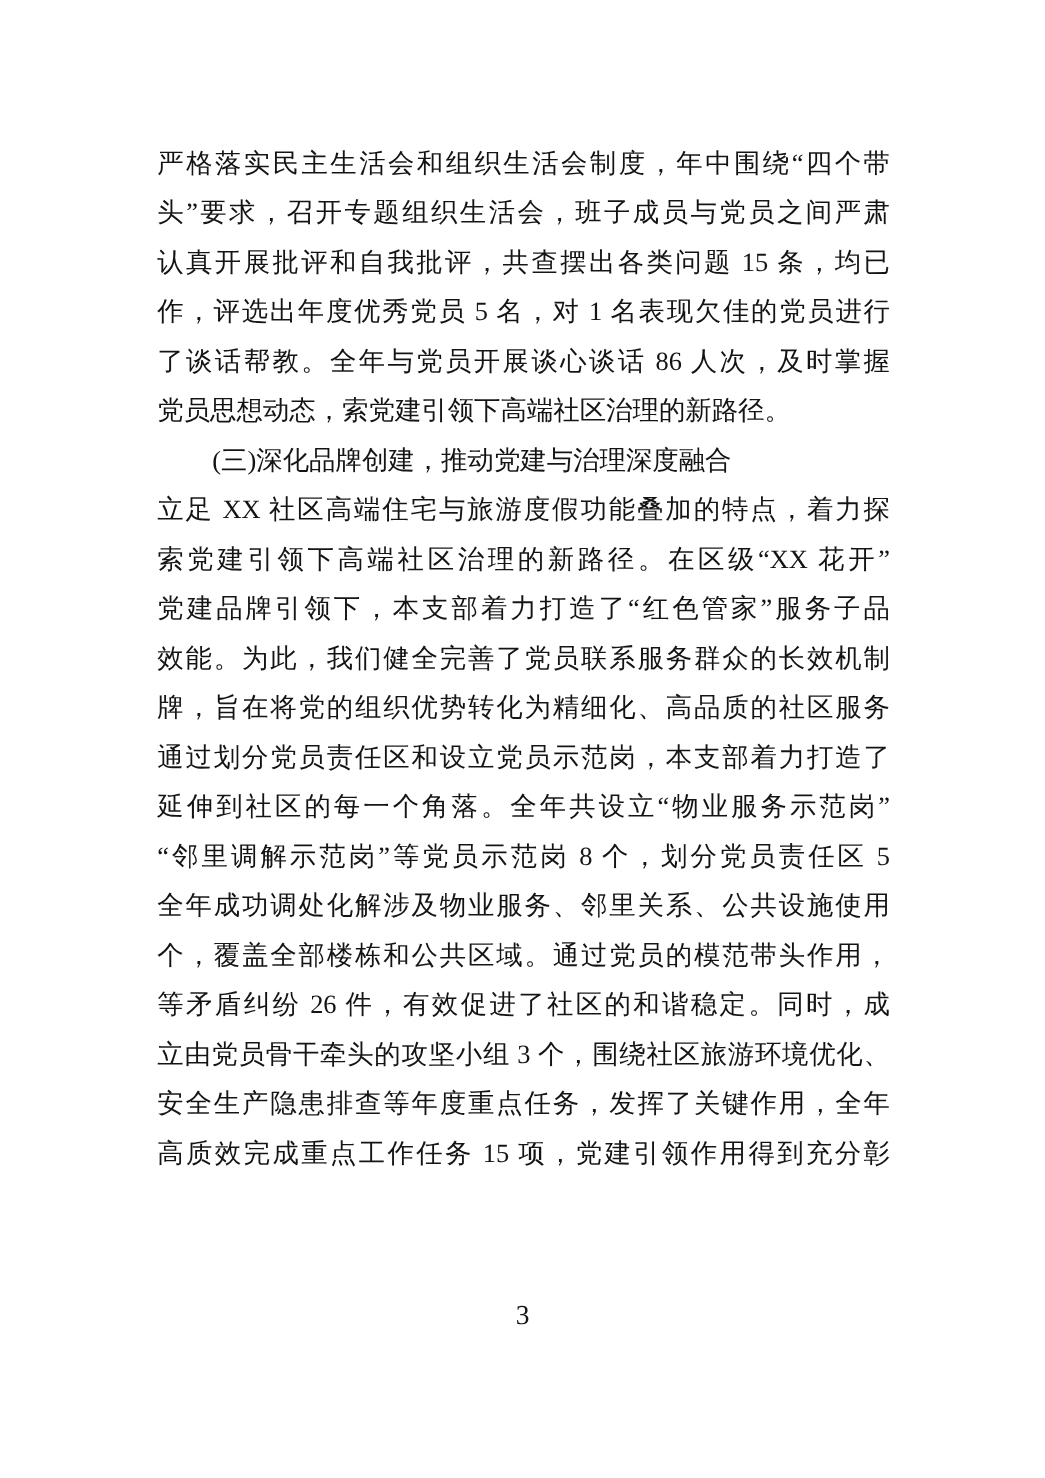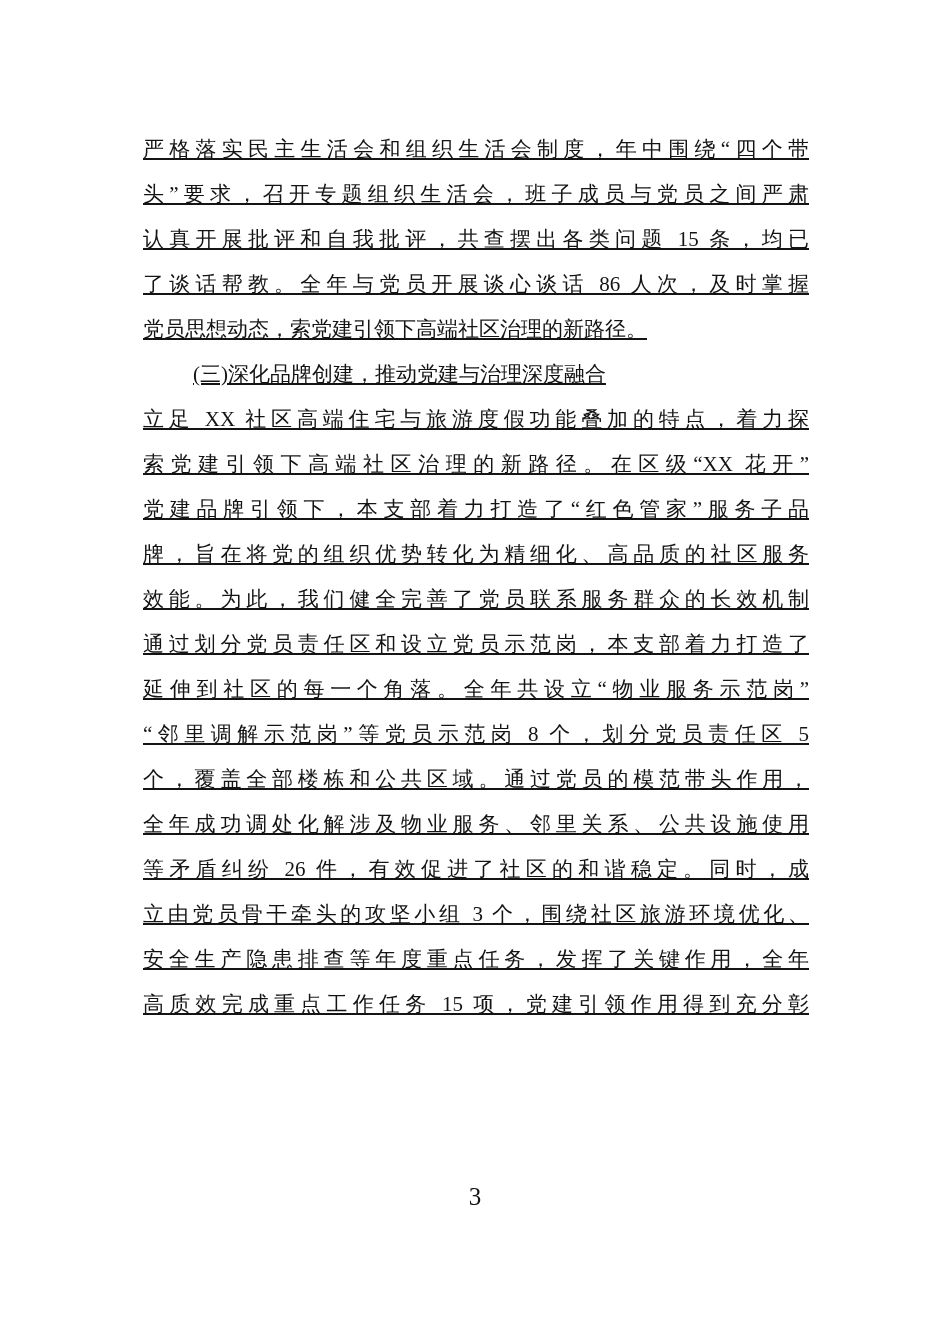--- a/index.html
+++ b/index.html
@@ -21,27 +21,26 @@
   }
   .text-block {
     position: absolute;
     left: 143px;
     top: 127px;
     width: 666px;
   }
   .line {
     height: 45px;
     line-height: 45px;
-    font-size: 21px;
+    font-size: 24px;
     color: #141414;
     text-align: justify;
     text-align-last: justify;
     white-space: normal;
     overflow: visible;
-    text-decoration: underline;
   }
   .para-last {
     text-align-last: left;
   }
   .heading {
     text-align-last: left;
     text-indent: 50px;
   }
   .indent {
     text-indent: 50px;
@@ -60,35 +59,36 @@
 </style>
 </head>
 <body>
 
 <div class="page">
 
   <div class="text-block">
     <div class="line">严格落实民主生活会和组织生活会制度，年中围绕“四个带</div>
     <div class="line">头”要求，召开专题组织生活会，班子成员与党员之间严肃</div>
     <div class="line">认真开展批评和自我批评，共查摆出各类问题 15 条，均已</div>
+    <div class="line">作，评选出年度优秀党员 5 名，对 1 名表现欠佳的党员进行</div>
     <div class="line">了谈话帮教。全年与党员开展谈心谈话 86 人次，及时掌握</div>
     <div class="line para-last">党员思想动态，索党建引领下高端社区治理的新路径。</div>
 
     <div class="line heading">(三)深化品牌创建，推动党建与治理深度融合</div>
 
     <div class="line">立足 XX 社区高端住宅与旅游度假功能叠加的特点，着力探</div>
     <div class="line">索党建引领下高端社区治理的新路径。在区级“XX 花开”</div>
     <div class="line">党建品牌引领下，本支部着力打造了“红色管家”服务子品</div>
+    <div class="line">效能。为此，我们健全完善了党员联系服务群众的长效机制</div>
     <div class="line">牌，旨在将党的组织优势转化为精细化、高品质的社区服务</div>
-    <div class="line">效能。为此，我们健全完善了党员联系服务群众的长效机制</div>
     <div class="line">通过划分党员责任区和设立党员示范岗，本支部着力打造了</div>
     <div class="line">延伸到社区的每一个角落。全年共设立“物业服务示范岗”</div>
     <div class="line">“邻里调解示范岗”等党员示范岗 8 个，划分党员责任区 5</div>
+    <div class="line">全年成功调处化解涉及物业服务、邻里关系、公共设施使用</div>
     <div class="line">个，覆盖全部楼栋和公共区域。通过党员的模范带头作用，</div>
-    <div class="line">全年成功调处化解涉及物业服务、邻里关系、公共设施使用</div>
     <div class="line">等矛盾纠纷 26 件，有效促进了社区的和谐稳定。同时，成</div>
     <div class="line">立由党员骨干牵头的攻坚小组 3 个，围绕社区旅游环境优化、</div>
     <div class="line">安全生产隐患排查等年度重点任务，发挥了关键作用，全年</div>
     <div class="line">高质效完成重点工作任务 15 项，党建引领作用得到充分彰</div>
   </div>
 
   <div class="page-number">3</div>
 
 </div>
 

